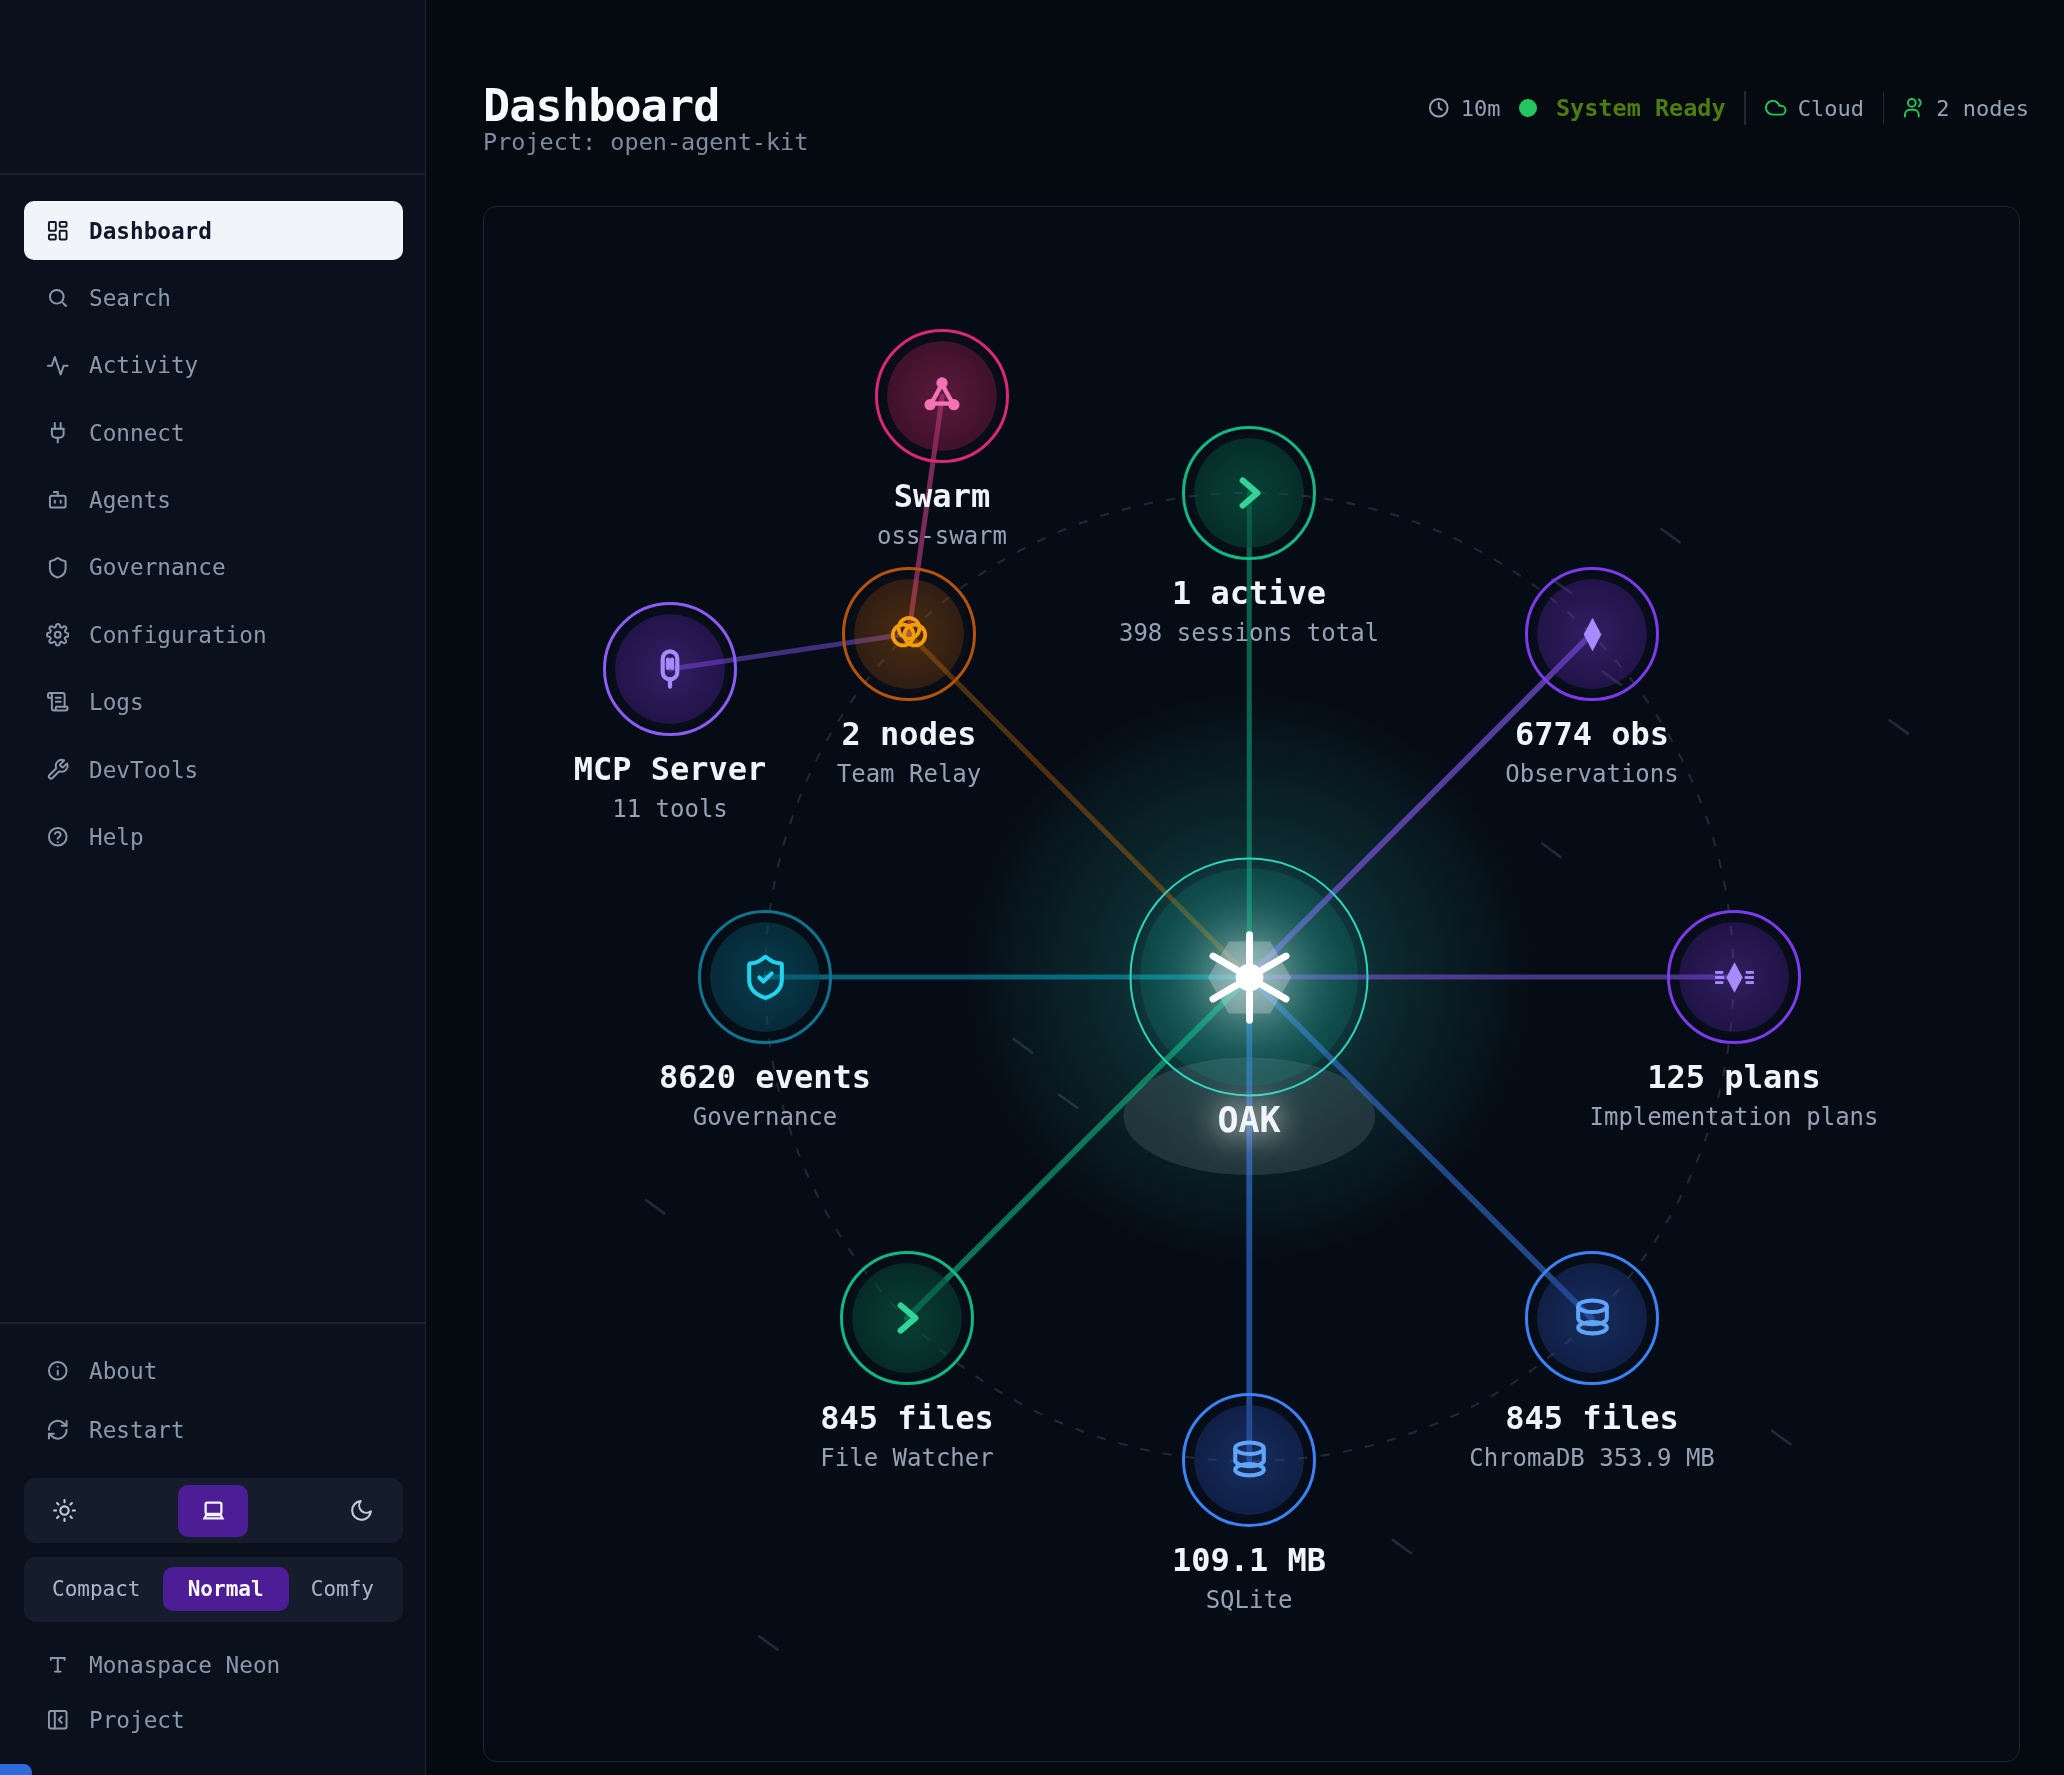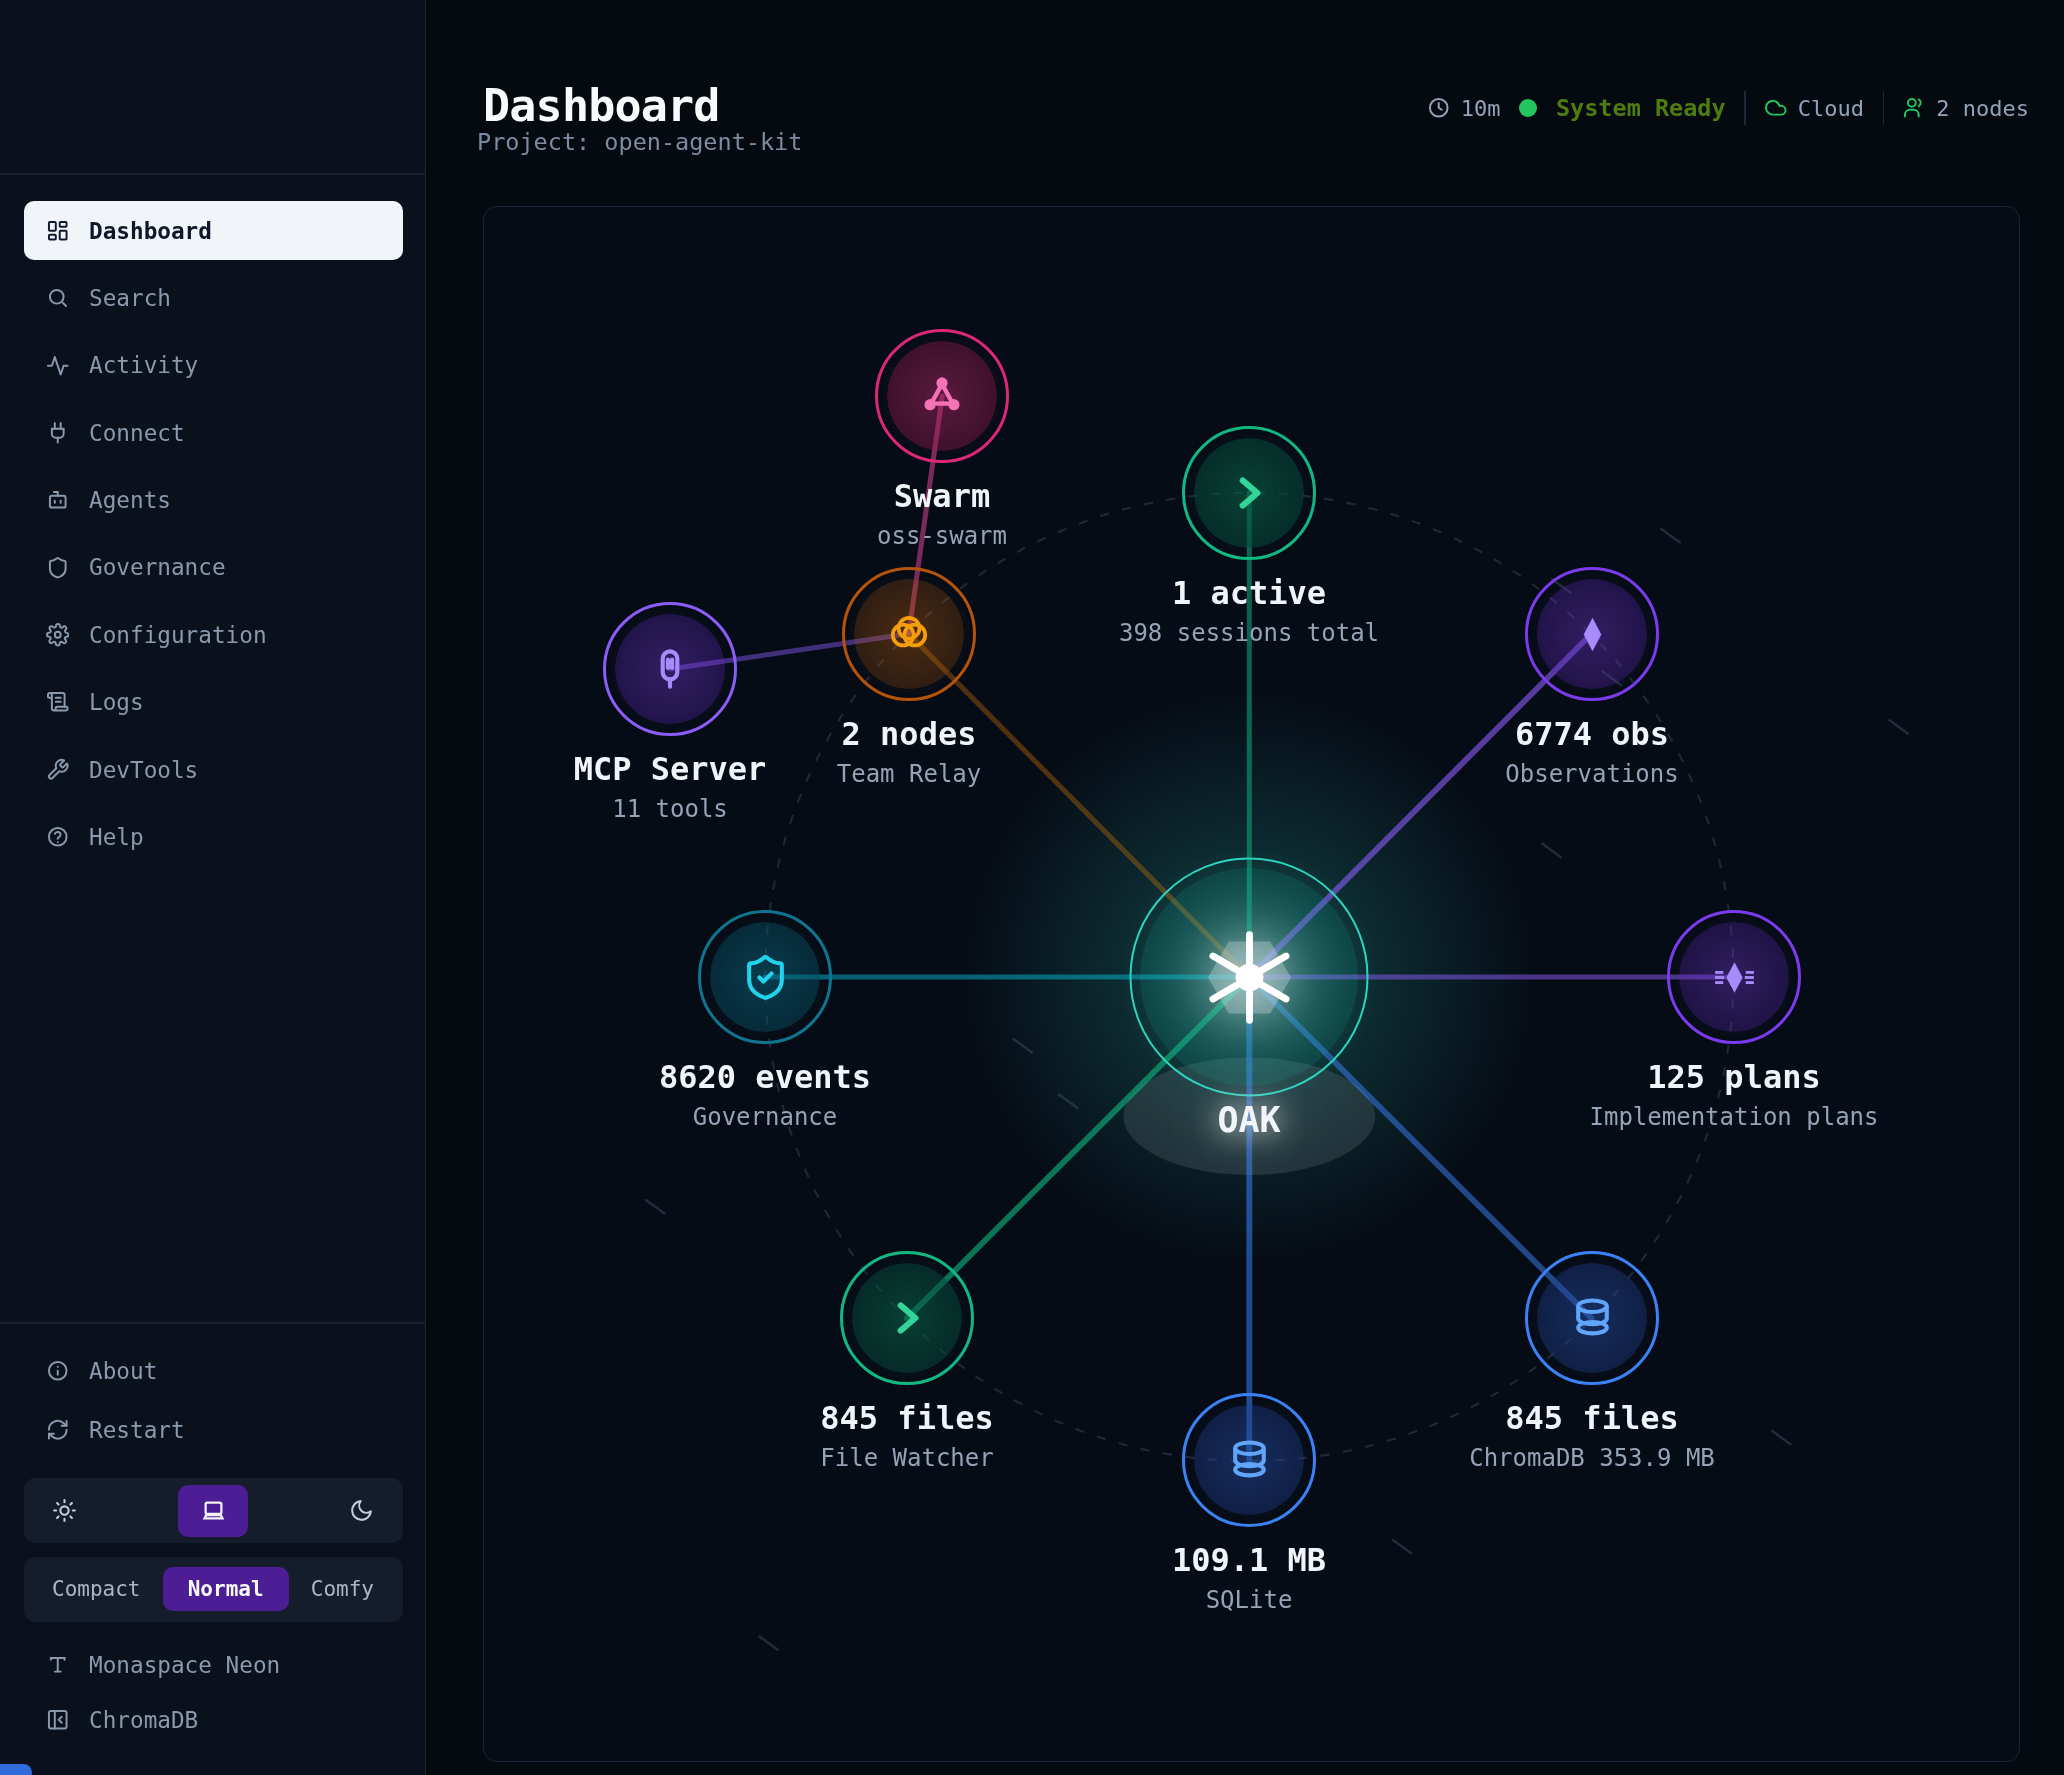--- a/index.html
+++ b/index.html
@@ -29,21 +29,21 @@
   .theme-pill{width:70px;height:52px;color:#f1f5f9;}
   .dens-pill{padding:10px 25px;color:#f8fafc;font-weight:bold;}
   .seg-label{font-size:21px;color:#aab6c8;}
   .foot-item{display:flex;align-items:center;gap:20px;height:59px;padding:0 22px;
     color:#8b99ad;font-size:22.7px;cursor:pointer;}
   .corner-bar{position:absolute;left:-11.7px;bottom:-5px;width:44px;height:17px;border-radius:8.4px;
     background:#2f6bdb;}
   
   .main{position:absolute;left:428px;top:0;right:0;bottom:0;background:#050910;}
   .page-title{position:absolute;left:55px;top:49px;font-size:45px;font-weight:bold;color:#f8fafc;letter-spacing:-0.8px;}
-  .project-line{position:absolute;left:49px;top:128px;font-size:23.5px;color:#7e8ca1;}
+  .project-line{position:absolute;left:55px;top:128px;font-size:23.5px;color:#7e8ca1;}
   .status-row{position:absolute;right:35px;top:91px;display:flex;align-items:center;gap:18.5px;
     font-size:22px;color:#94a3b8;}
   .status-sep{width:1.7px;height:34px;background:#1e2838;}
   .status-dot{width:18.5px;height:18.5px;border-radius:50%;background:#22c55e;}
   .status-ready{color:#4d7c0f;font-weight:bold;font-size:23.5px;}
   .status-item{display:flex;align-items:center;gap:10px;}
   .panel{position:absolute;left:55px;top:206px;width:1537px;height:1556px;box-sizing:border-box;
     border:1.7px solid #1b2636;border-radius:13.4px;background:#060c16;}
   .diagram-svg{position:absolute;left:0;top:0;pointer-events:none;}
   
@@ -212,21 +212,21 @@
             <path d="M9 19h6"></path>
           </svg>
         <span>Monaspace Neon</span>
       </div>
       <div class="foot-item" style="height:52px;">
         <svg width="23.5" height="23.5" viewBox="0 0 24 24" fill="none" stroke="currentColor" stroke-width="2" stroke-linecap="round" stroke-linejoin="round">
             <rect x="3" y="3" width="18" height="18" rx="2"></rect>
             <path d="M9 3v18"></path>
             <path d="m16 15-3-3 3-3"></path>
           </svg>
-        <span>ChromaDB</span>
+        <span>Project</span>
       </div>
     </div>
   </aside>
   <div class="corner-bar"></div>
 
   <main class="main">
     <h1 class="page-title">Dashboard</h1>
     <div class="project-line">Project: open-agent-kit</div>
 
     <div class="status-row">

